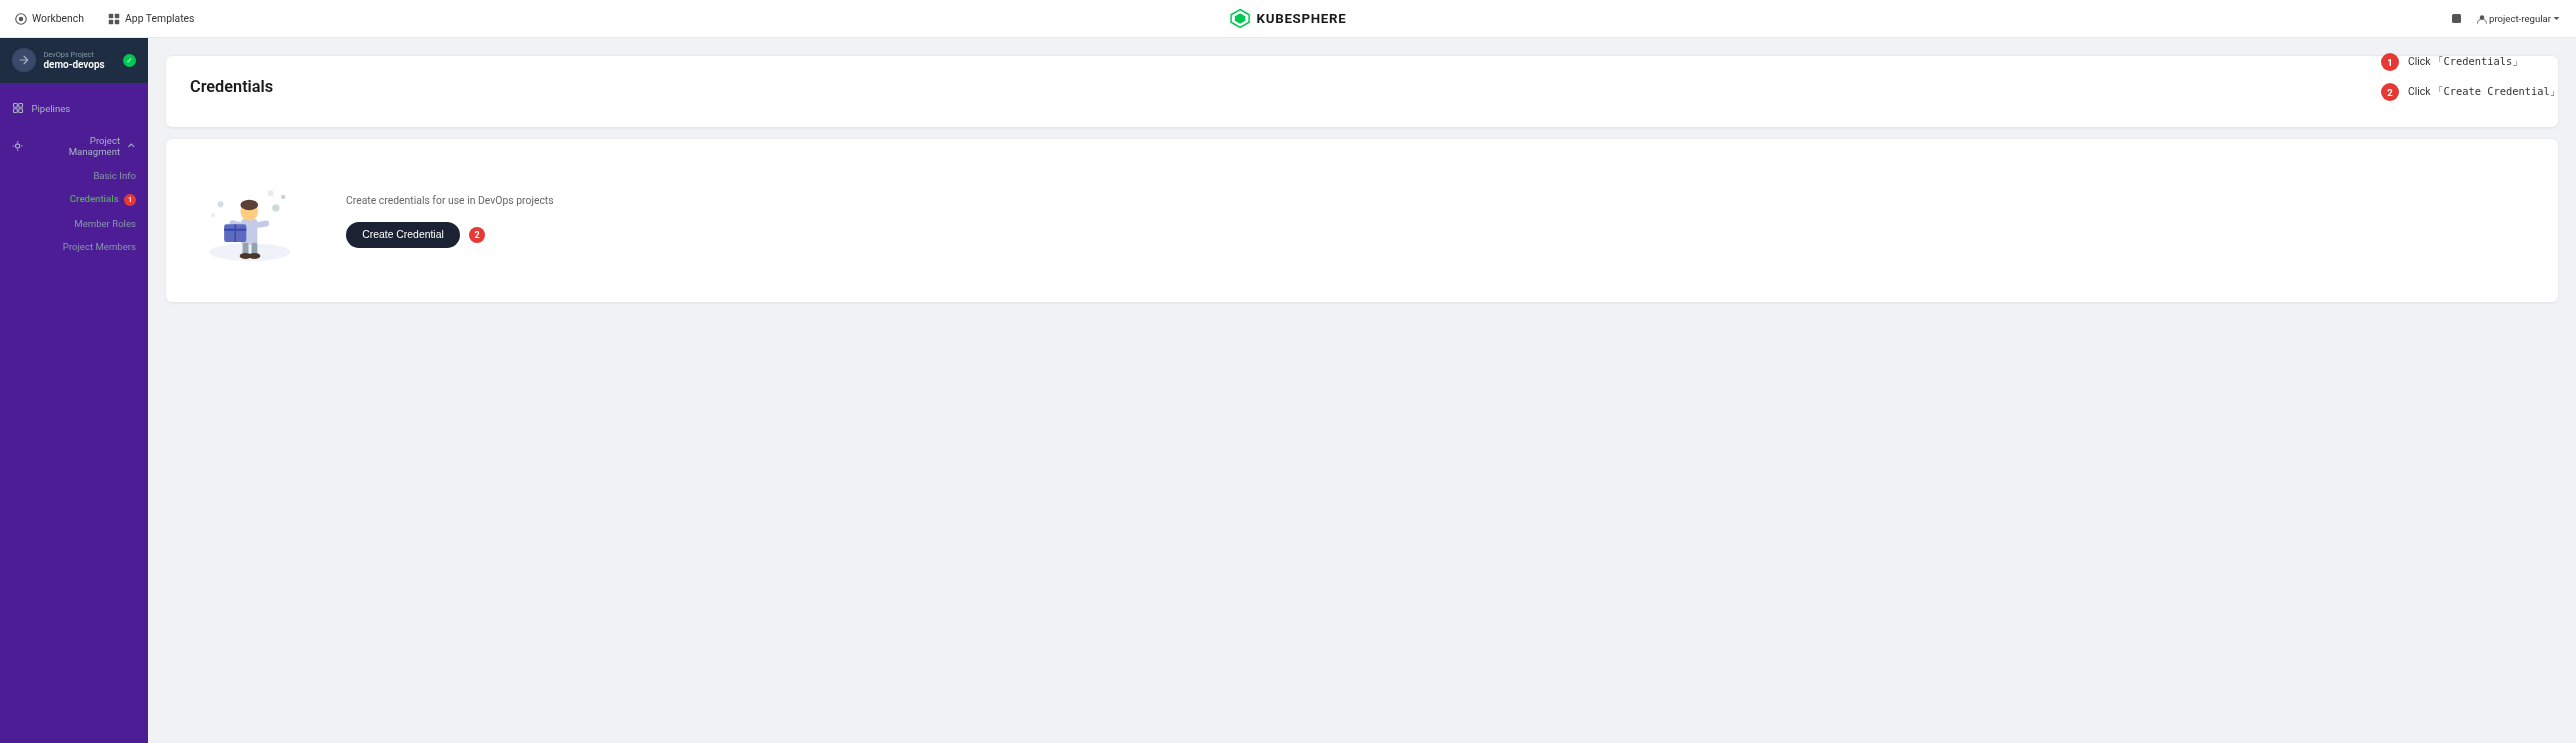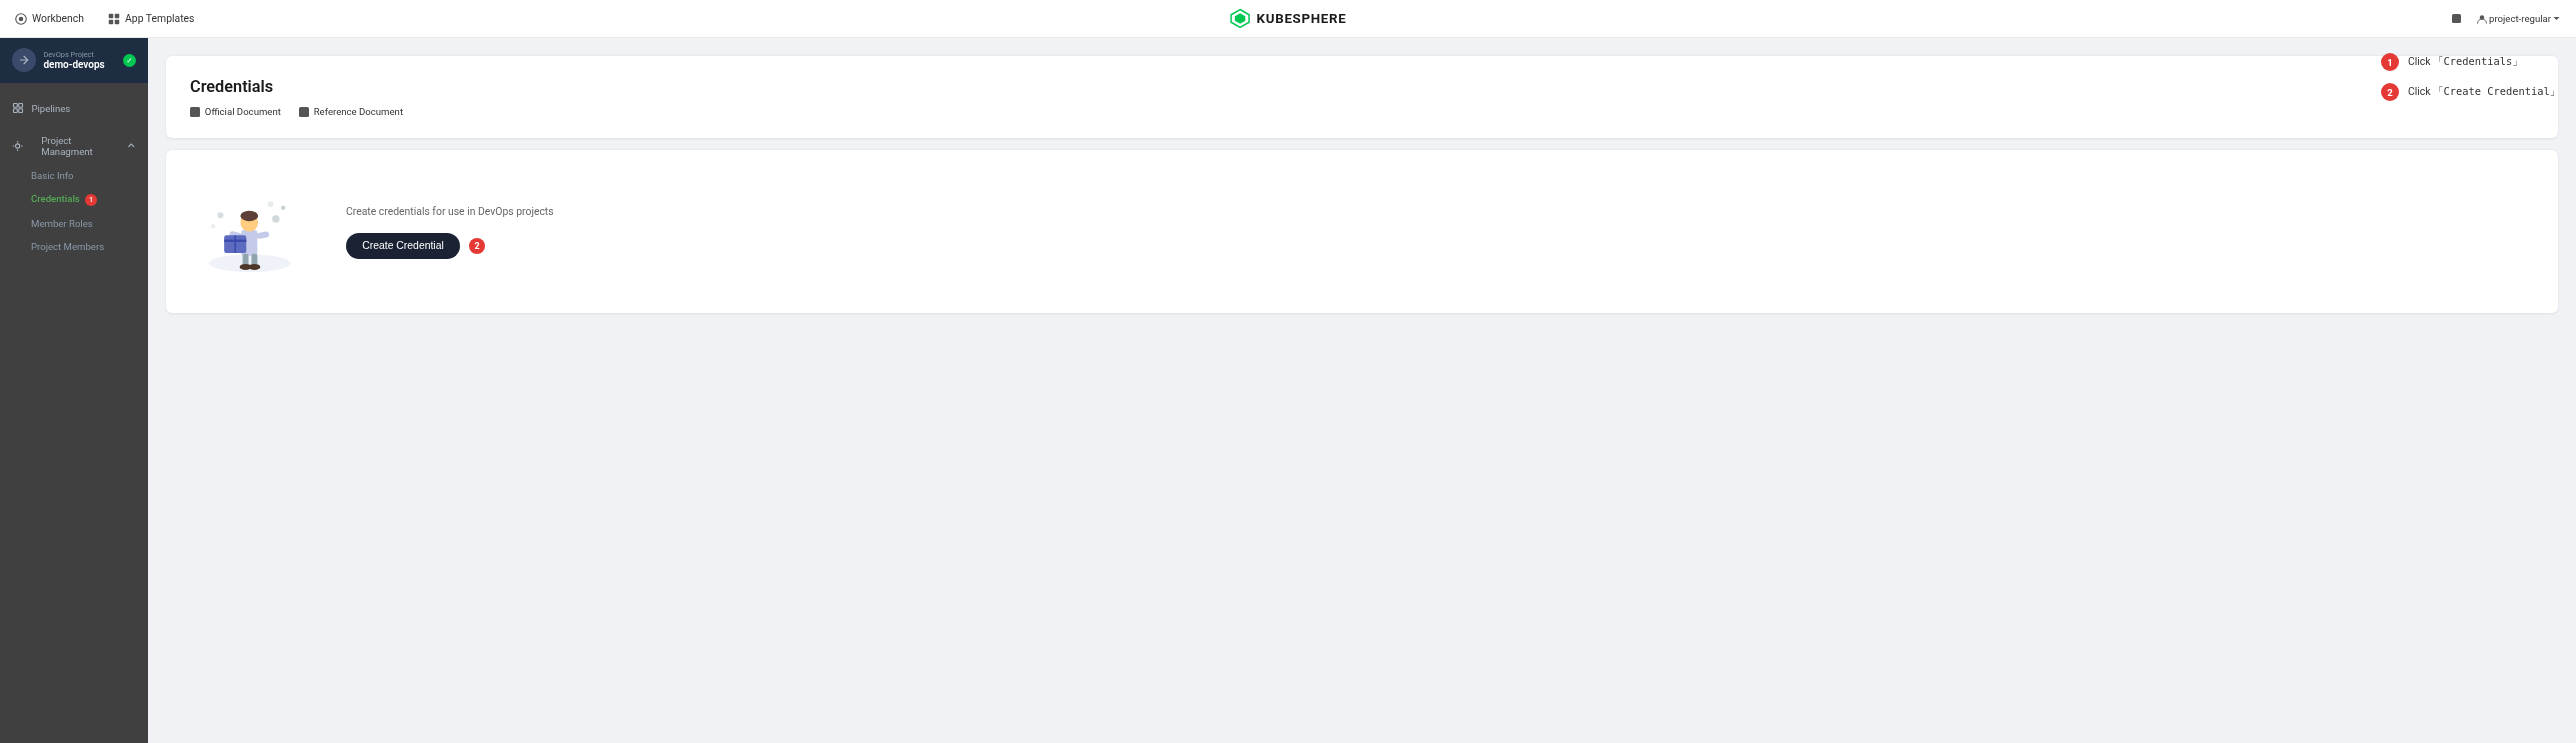--- a/index.html
+++ b/index.html
@@ -70,21 +70,21 @@
 
     
     .layout {
       display: flex;
       height: calc(100vh - 38px);
     }
 
     
     .sidebar {
       width: 148px;
-      background: #404040;
+      background: #4c1d95;
       display: flex;
       flex-direction: column;
       flex-shrink: 0;
     }
     .sidebar-project {
       background: #1e2d42;
       padding: 10.4px 12px;
       display: flex;
       align-items: center;
       gap: 7.4px;
@@ -118,20 +118,21 @@
       display: flex;
       align-items: center;
       justify-content: center;
       font-size: 7.4px;
       color: white;
     }
 
     .sidebar-nav {
       padding: 12px 0;
       flex: 1;
+      text-align: right;
     }
     .sidebar-section {
       margin-bottom: 6px;
     }
     .sidebar-main-item {
       display: flex;
       align-items: center;
       gap: 7.4px;
       padding: 7.4px 12px;
       color: #aab4c0;
@@ -436,30 +437,20 @@
           <span>Project Members</span>
         </div>
       </div>
     </div>
   </div>
 
   <div class="main-content">
 
     <div class="card">
       <div class="card-title">Credentials</div>
-      <div class="doc-links">
-        <div class="doc-link">
-          <div class="doc-link-icon"></div>
-          <span>Official Document</span>
-        </div>
-        <div class="doc-link">
-          <div class="doc-link-icon"></div>
-          <span>Reference Document</span>
-        </div>
-      </div>
     </div>
 
     <div class="card empty-card">
 
       <div class="empty-illustration">
         <svg viewBox="0 0 140 130" width="104" height="96">
 
           <ellipse cx="70" cy="110" rx="55" ry="12" fill="#e8edf5" opacity="0.7"></ellipse>
 
           <rect x="58" y="65" width="22" height="35" rx="4" fill="#c5cae9"></rect>

